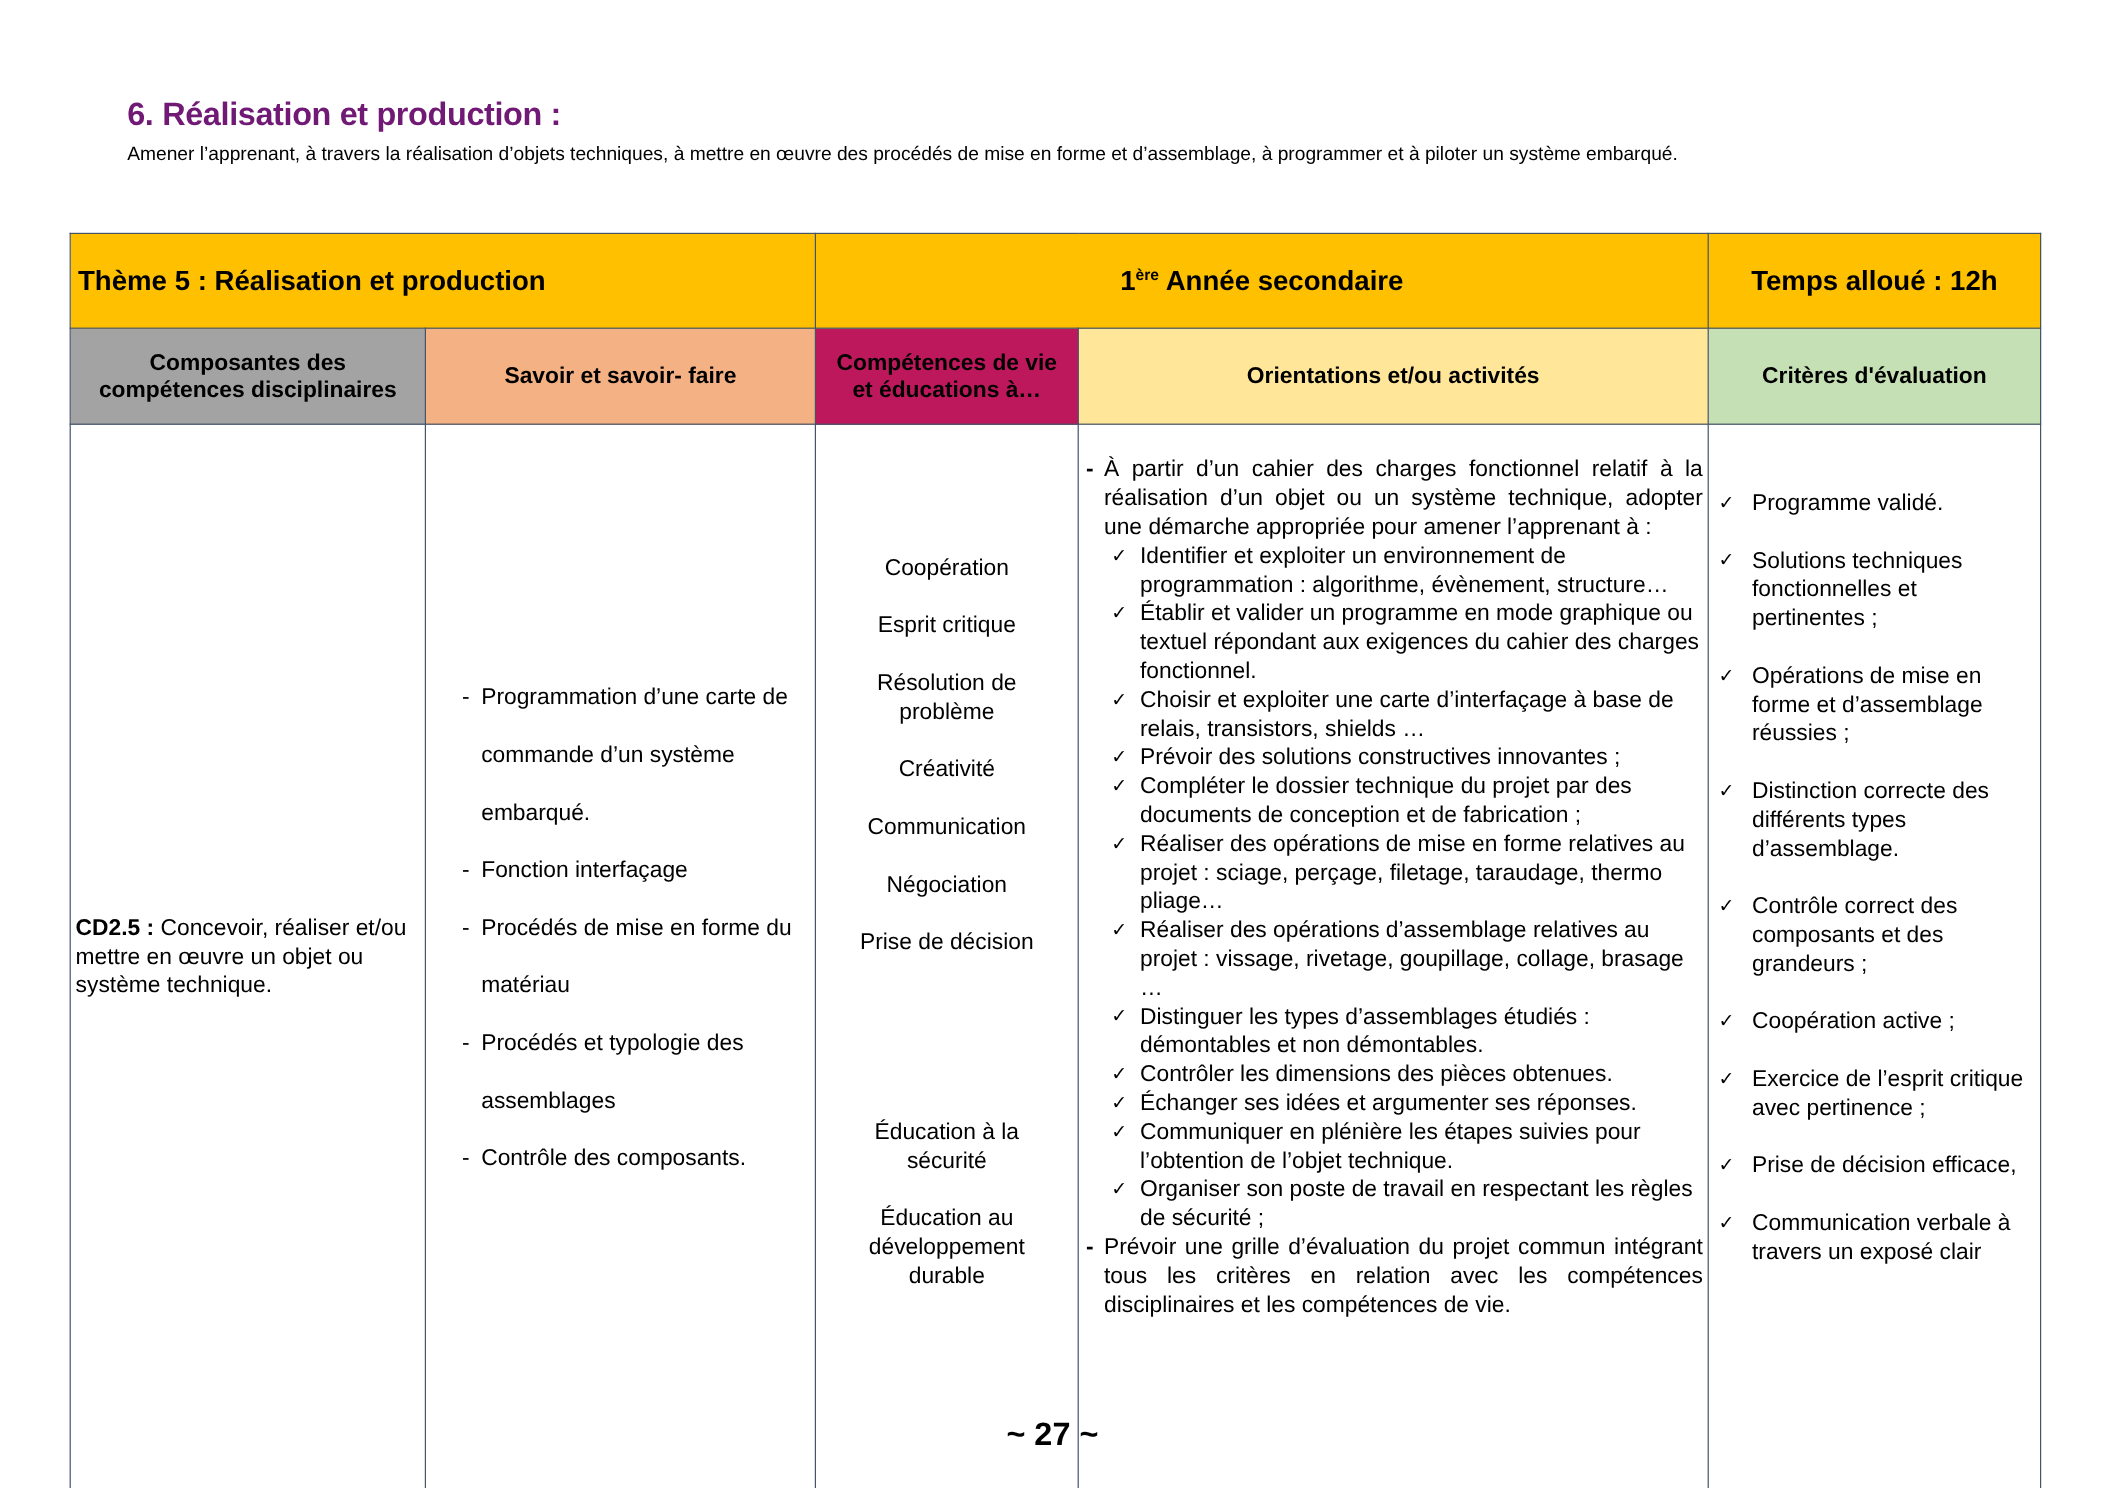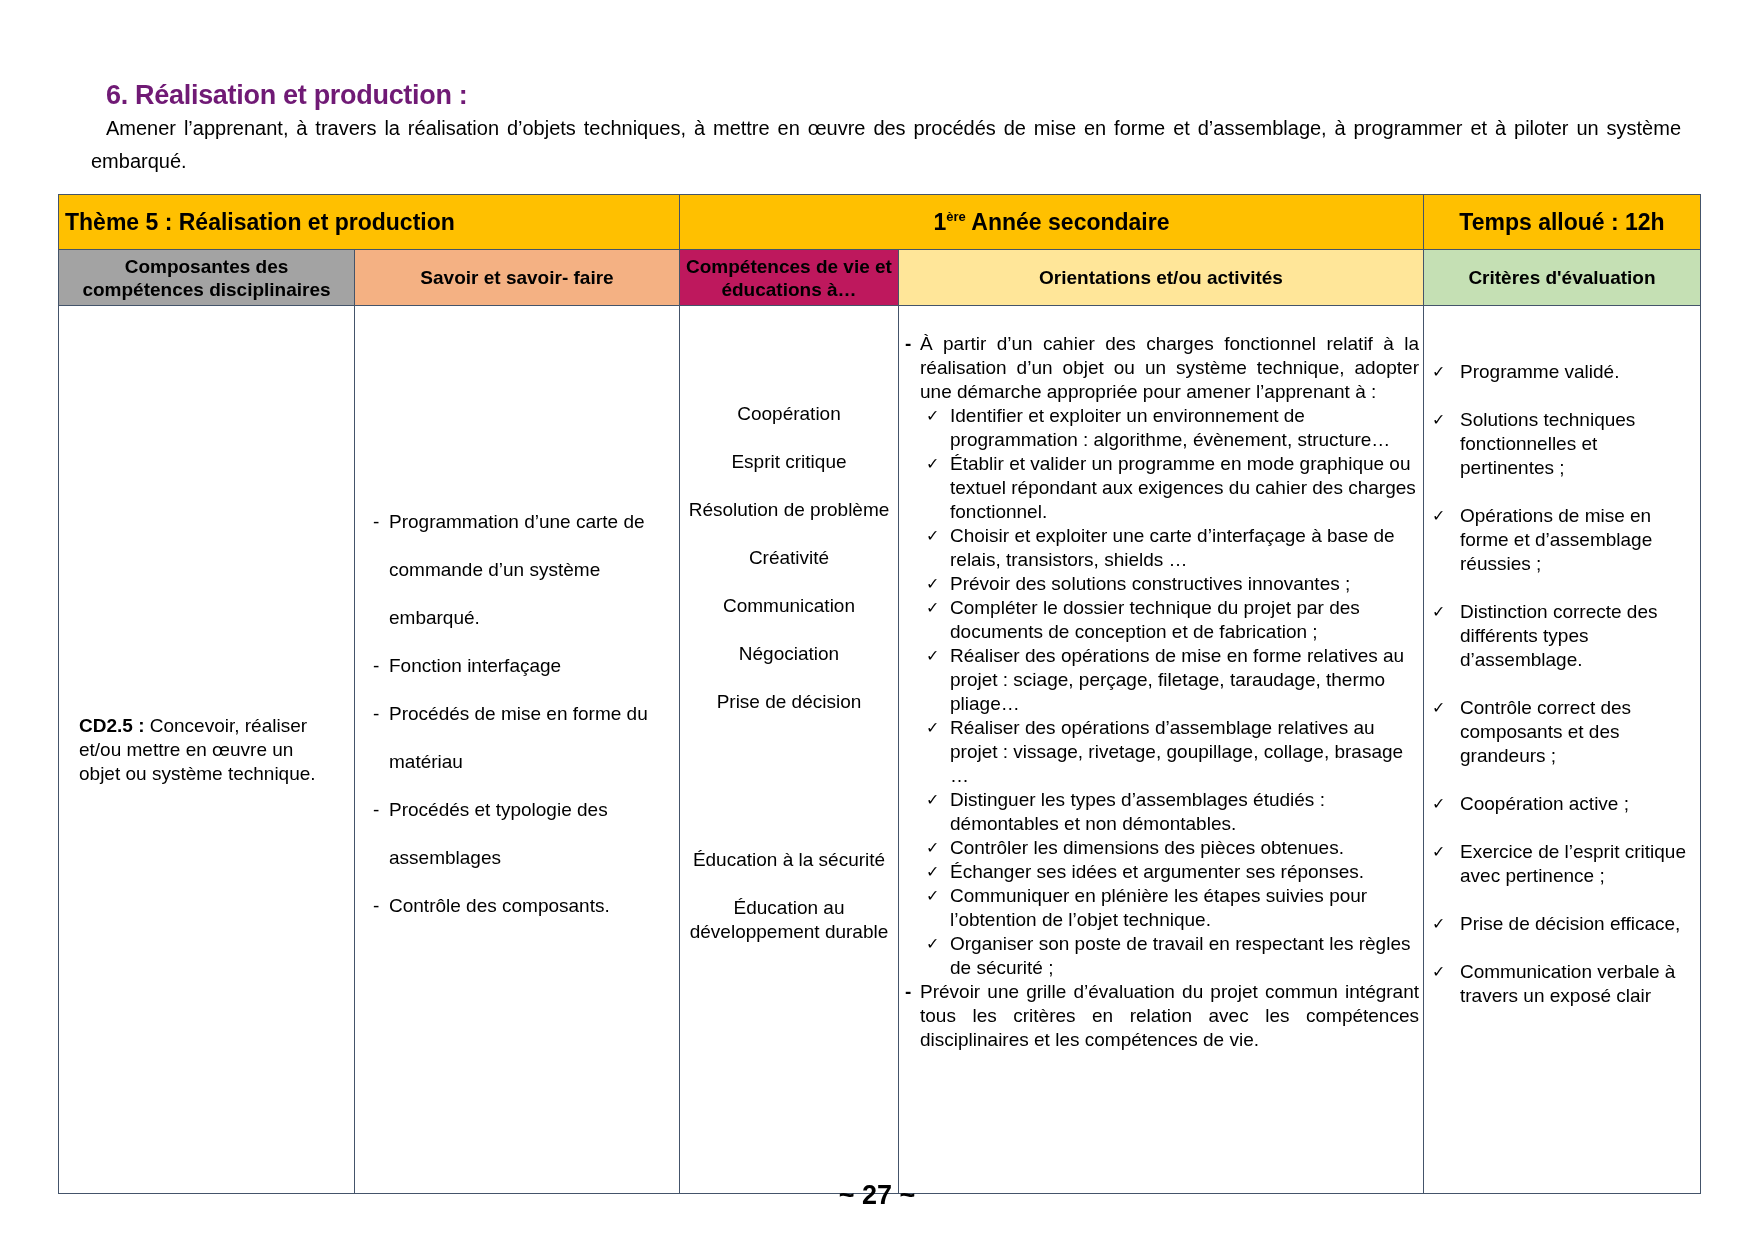--- a/index.html
+++ b/index.html
@@ -1,36 +1,36 @@
 <!DOCTYPE html>
 <html><head>
 <meta charset="utf-8">
 <style>
   html, body { margin: 0; padding: 0; background: #ffffff; }
   body { width: 1754px; height: 1240px; position: relative; overflow: hidden;
          font-family: "Liberation Sans", sans-serif; color: #000; }
   .section-title { position: absolute; left: 106px; top: 80px; font-size: 27px; font-weight: bold;
                    color: #701a75; font-family: "Liberation Sans", sans-serif; letter-spacing: -0.3px; }
-  .intro { position: absolute; left: 91px; top: 112px; width: 1590px; font-size: 20px; line-height: 33px;
+  .intro { position: absolute; left: 91px; top: 112px; width: 1590px; font-size: 16px; line-height: 33px;
            text-align: justify; text-align-last: left; text-indent: 15px; }
   table.main { position: absolute; left: 58px; top: 194px; width: 1642px; border-collapse: collapse;
                table-layout: fixed; }
-  table.main td { border: 1.5px solid #44546a; padding: 4px; vertical-align: middle; }
+  table.main td { border: 1.5px solid #44546a; padding: 16px; vertical-align: middle; }
   .r1 td { background: #ffc000; height: 46px; font-weight: bold; font-size: 23px; }
   .r1 .theme { padding-left: 6px; text-align: left; }
   .r1 .year, .r1 .time { text-align: center; }
   .r1 sup { font-size: 13px; }
   .r2 td { height: 47px; font-weight: bold; font-size: 19px; text-align: center; line-height: 23px; }
   .h-comp { background: #a3a3a3; }
   .h-savoir { background: #f4b183; }
   .h-vie { background: #be185d; }
   .h-orient { background: #ffe699; }
   .h-crit { background: #c5e0b4; }
   .r3 td { height: 833px; font-size: 19px; line-height: 24px; }
-  .cell-comp { padding: 0 20px !important; }
+  .cell-comp { padding: 0 4px !important; }
   .cell-comp b { font-weight: bold; }
   .cell-savoir { vertical-align: top !important; }
   .savoir-list { margin-top: 188px; padding-left: 14px; }
   .savoir-item { line-height: 48px; padding-left: 16px; text-indent: -16px; }
   .savoir-item .dash { display: inline-block; width: 16px; text-indent: 0; }
   .cell-vie { vertical-align: top !important; text-align: center; }
   .vie-list { margin-top: 92px; }
   .vie-item { margin-bottom: 24px; padding: 0 4px; }
   .vie-gap { height: 110px; }
   .cell-orient { vertical-align: top !important; padding: 26px 4px 0 6px !important; }

